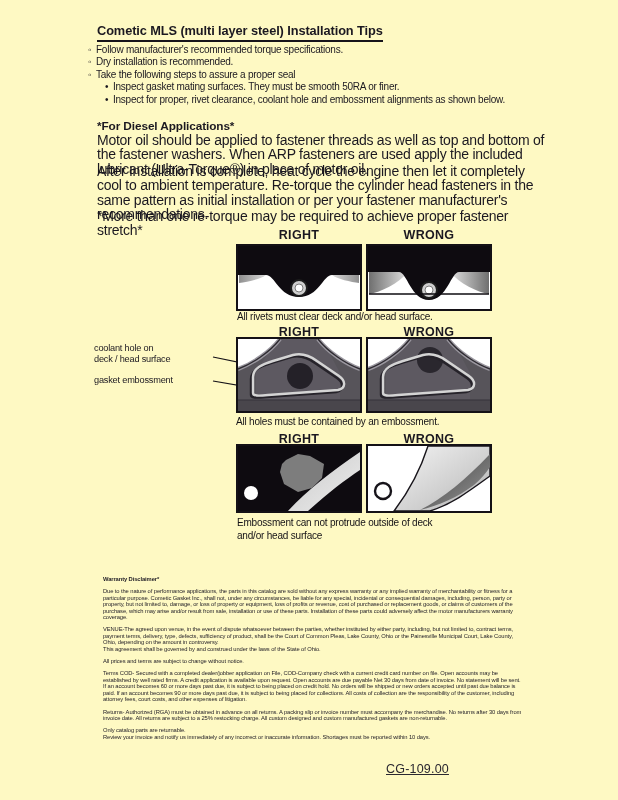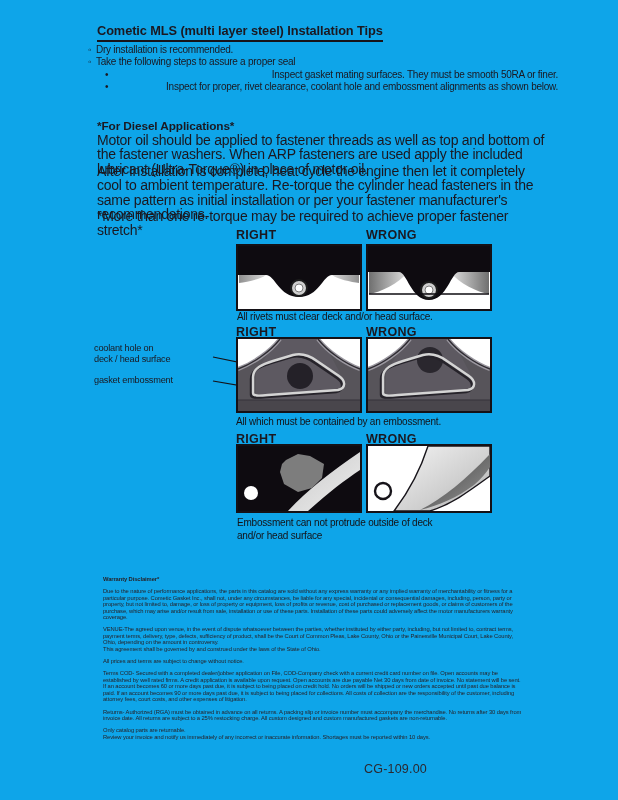--- a/index.html
+++ b/index.html
@@ -1,57 +1,58 @@
 <!DOCTYPE html>
 <html><head>
 <meta charset="utf-8">
 <style>
   html,body{margin:0;padding:0;background:#888;}
   .page{
-    position:relative;width:618px;height:800px;background:#0ea5e9;
+    position:relative;width:618px;height:800px;background:#fef9c3;
     font-family:"Liberation Sans", sans-serif;color:#1b1820;overflow:hidden;
     margin:0 auto;
   }
   .abs{position:absolute;}
   .title{
     left:97px;top:23px;font-size:12.8px;font-weight:bold;letter-spacing:-0.1px;
     border-bottom:2px solid #17141a;padding-bottom:2px;
   }
   .bullets{left:88px;top:44px;font-size:10px;letter-spacing:-0.25px;line-height:12.4px;width:470px;}
   .bullet{position:relative;padding-left:8px;}
   .bullet::before{content:"◦";position:absolute;left:0;top:0;font-size:10px;}
-  .subbullet{position:relative;margin-left:17px;padding-left:8px;text-align:right;}
+  .subbullet{position:relative;margin-left:17px;padding-left:8px;}
   .subbullet::before{content:"•";position:absolute;left:0;top:0;font-size:10px;}
   .diesel-head{left:97px;top:119px;font-size:11.8px;font-weight:bold;letter-spacing:-0.1px;}
   .bodypara{left:97px;font-size:14px;letter-spacing:-0.25px;line-height:14.3px;width:450px;}
   .p1{top:133px;}
   .p2{top:164px;}
   .p3{top:209px;}
 
-  .rw-label{font-size:12.5px;font-weight:bold;letter-spacing:0.3px;width:126px;}
+  .rw-label{font-size:12.5px;font-weight:bold;letter-spacing:0.3px;text-align:center;width:126px;}
   .imgbox{width:126px;height:67px;border:2px solid #141116;box-sizing:border-box;background:#fff;}
   .imgbox svg{display:block;width:100%;height:100%;}
   .caption{font-size:10px;letter-spacing:-0.2px;line-height:12.5px;color:#141216;}
 
   .fig-label{font-size:9.2px;letter-spacing:-0.2px;width:122px;line-height:10.5px;}
 
   .legal{left:103px;top:576px;width:420px;font-size:5.8px;letter-spacing:-0.1px;line-height:6.4px;color:#26232a;}
   .legal p{margin:0 0 6px 0;}
   .legal p.tight{margin-bottom:0;}
   .legal .lhead{font-weight:bold;margin-bottom:6px;}
-  .doc-code{left:364px;top:762px;font-size:12.5px;letter-spacing:0.2px;color:#2b2830;}
+  .doc-code{left:386px;top:762px;font-size:12.5px;letter-spacing:0.2px;color:#2b2830;text-decoration:underline;}
 </style>
 </head>
 <body>
 
 <div class="page">
 
   <div class="abs title">Cometic MLS (multi layer steel) Installation Tips</div>
 
   <div class="abs bullets">
+    <div class="bullet">Follow manufacturer's recommended torque specifications.</div>
     <div class="bullet">Dry installation is recommended.</div>
     <div class="bullet">Take the following steps to assure a proper seal</div>
     <div class="subbullet">Inspect gasket mating surfaces.  They must be smooth 50RA or finer.</div>
     <div class="subbullet">Inspect for proper, rivet clearance, coolant hole and embossment alignments as shown below.</div>
   </div>
 
   <div class="abs diesel-head">*For Diesel Applications*</div>
   <div class="abs bodypara p1">Motor oil should be applied to fastener threads as well as top and bottom of the fastener washers. When ARP fasteners are used apply the included lubricant (Ultra-Torque®) in place of motor oil.</div>
   <div class="abs bodypara p2">After Installation is complete, heat cycle the engine then let it completely cool to ambient temperature. Re-torque the cylinder head fasteners in the same pattern as initial installation or per your fastener manufacturer's recommendations.</div>
   <div class="abs bodypara p3">*More than one re-torque may be required to achieve proper fastener stretch*</div>
@@ -147,21 +148,21 @@
       <path d="M42,0 C32,13 14,25 0,30" fill="none" stroke="#2e2b31" stroke-width="1.4"></path>
       <path d="M122,0 H80 C90,13 108,25 122,30 Z" fill="#ffffff"></path>
       <path d="M80,0 C90,13 108,25 122,30" fill="none" stroke="#9b98a0" stroke-width="4"></path>
       <path d="M80,0 C90,13 108,25 122,30" fill="none" stroke="#2e2b31" stroke-width="1.4"></path>
       <circle cx="62" cy="21" r="13" fill="#2a272e"></circle>
       <path d="M15,54 V38 C15,29 25,25 35,22 L55,16 C63,14 71,16 79,22 L101,37 C108,42 108,49 100,51 L30,56 C20,57 15,57 15,54 Z" fill="none" stroke="#26232a" stroke-width="2.4" transform="translate(-2,2)"></path>
       <path d="M15,54 V38 C15,29 25,25 35,22 L55,16 C63,14 71,16 79,22 L101,37 C108,42 108,49 100,51 L30,56 C20,57 15,57 15,54 Z" fill="none" stroke="#d4d4d4" stroke-width="2.4"></path>
     </svg>
   </div>
 
-  <div class="abs caption" style="left:236px;top:416px;">All which must be contained by an embossment.</div>
+  <div class="abs caption" style="left:236px;top:416px;">All holes must be contained by an embossment.</div>
 
   <div class="abs rw-label" style="left:236px;top:432px;">RIGHT</div>
   <div class="abs rw-label" style="left:366px;top:432px;">WRONG</div>
 
   <div class="abs imgbox" style="left:236px;top:444px;width:126px;height:69px;">
     <svg viewBox="0 0 122 65" preserveAspectRatio="none">
       <defs>
         <linearGradient id="g3band" x1="0" y1="0" x2="1" y2="1">
           <stop offset="0" stop-color="#c9c9c9"></stop>
             <stop offset="1" stop-color="#ededed"></stop>

